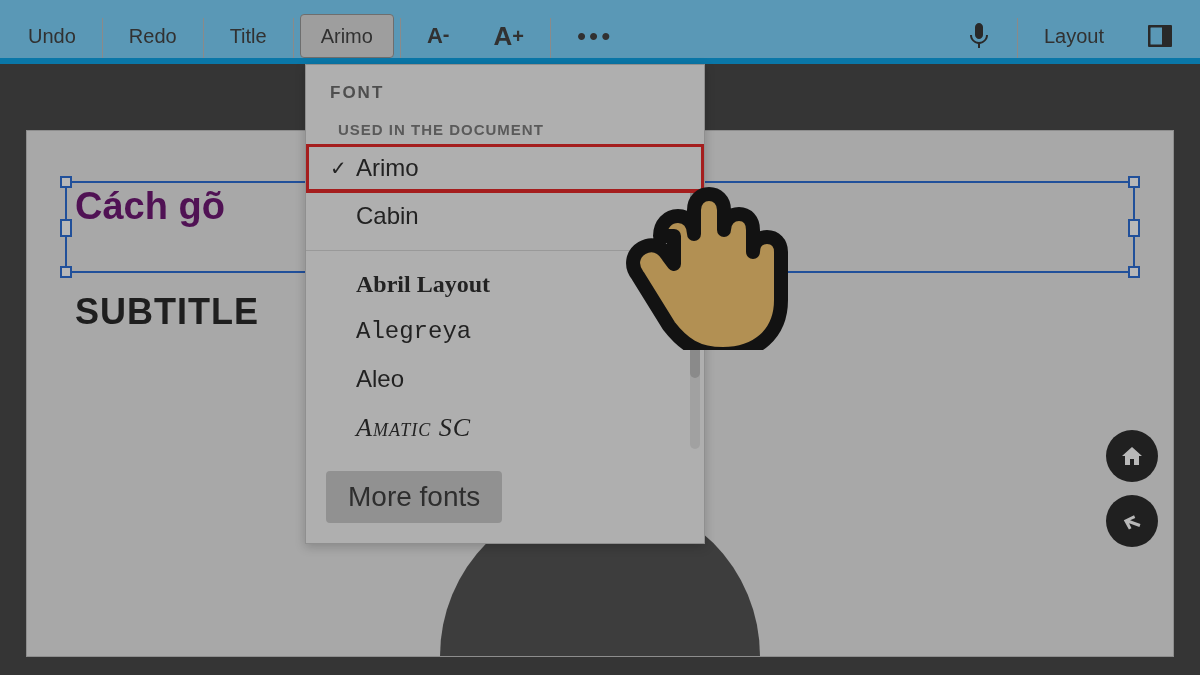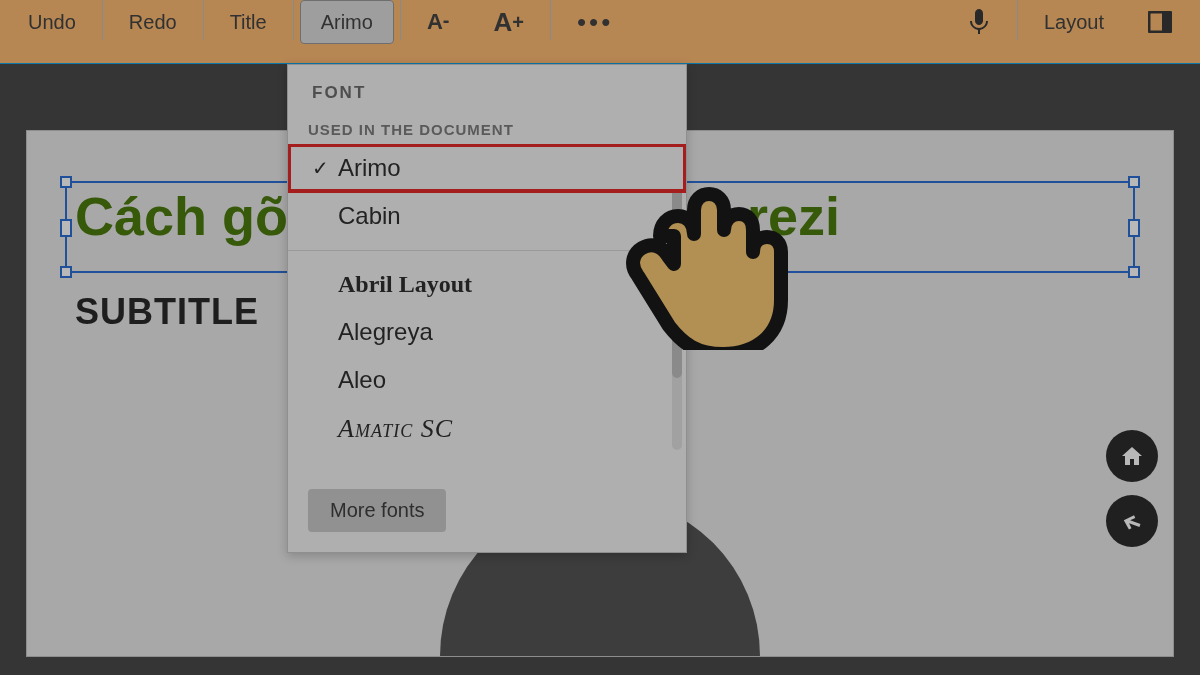--- a/index.html
+++ b/index.html
@@ -17,24 +17,24 @@
     position:absolute; inset:0;
     background: rgba(0,0,0,0.28);
     pointer-events:none;
     z-index:5000;
   }
   
   .toolbar {
     position: absolute;
     top: 0; left: 0; right: 0;
     height: 64px;
-    background: #fdba74;
-    border-bottom: 1px solid #0ea5e9;
+    background: #7dd3fc;
+    border-bottom: 6px solid #0ea5e9;
     display: flex;
-    align-items: flex-start;
+    align-items: flex-end;
     padding: 0 6px;
     z-index: 10;
   }
   .tbtn {
     height: 44px;
     padding: 0 20px;
     margin: 0 2px;
     display: flex;
     align-items: center;
     justify-content: center;
@@ -88,23 +88,23 @@
   .handle.tl { top:-7px; left:-7px; }
   .handle.tr { top:-7px; right:-7px; }
   .handle.bl { bottom:-7px; left:-7px; }
   .handle.br { bottom:-7px; right:-7px; }
   .handle.ml { top:calc(50% - 8px); left:-7px; height:18px; }
   .handle.mr { top:calc(50% - 8px); right:-7px; height:18px; }
   .title-text {
     position:absolute;
     left: 48px;
     top: 54px;
-    font-size: 54px;
+    font-size: 38px;
     font-weight: 800;
-    color: #4d7c0f;
+    color: #701a75;
     white-space: nowrap;
   }
   .subtitle-text {
     position:absolute;
     left: 48px;
     top: 160px;
     font-size: 36px;
     font-weight: 600;
     letter-spacing: 1px;
     color: #2a2a2a;
@@ -130,40 +130,40 @@
     display:flex; align-items:center; justify-content:center;
     z-index: 20;
   }
   .roundbtn svg { fill:#fff; }
   .rb-home { top: 430px; }
   .rb-back { top: 495px; }
   
   .font-panel {
     position: absolute;
     top: 64px;
-    left: 287px;
+    left: 305px;
     width: 400px;
     background: #f3f3f3;
     border: 1px solid #c7c7c7;
     box-shadow: 0 3px 10px rgba(0,0,0,0.2);
     z-index: 300;
     padding-bottom: 16px;
   }
   .font-panel .hdr {
     font-size: 17px;
     letter-spacing: 2px;
     color: #6d6d6d;
     padding: 18px 24px 10px;
     font-weight: 600;
   }
   .font-panel .sub {
     font-size: 15px;
     letter-spacing: 1px;
     color: #7d7d7d;
-    padding: 8px 20px 6px;
+    padding: 8px 32px 6px;
     font-weight: 600;
   }
   .font-scroll {
     position: relative;
     max-height: 430px;
     overflow: hidden;
   }
   .fitem {
     display:flex;
     align-items:center;
@@ -180,34 +180,34 @@
   }
   .fitem.highlight {
     outline: 4px solid #e52a2a;
     outline-offset: -3px;
     z-index: 2;
     background: #f3f3f3;
     position:relative;
   }
   .divider { height:1px; background:#d4d4d4; margin: 10px 0; }
   .ff-abril { font-family: "Times New Roman", serif; font-weight:800; }
-  .ff-alegreya { font-family: Liberation Sans, sans-serif; text-align: right; }
+  .ff-alegreya { font-family: Liberation Mono, monospace; text-align: right; }
   .ff-aleo { font-family: Liberation Sans, sans-serif; }
   .ff-amatic { font-family: "Comic Sans MS", cursive; letter-spacing:1px; font-size:26px; font-style:italic; font-variant:small-caps;}
   .scrollbar {
     position:absolute; right:4px; top:4px; bottom:4px; width:10px;
     background:#e0e0e0; border-radius:5px;
   }
   .scrollthumb { position:absolute; left:0; right:0; top:0; height:230px; background:#bfbfbf; border-radius:5px;}
   .more-btn {
-    margin: 35px 20px 4px;
+    margin: 18px 20px 4px;
     display:inline-block;
     background:#c9c9c9;
     color:#404040;
-    font-size:20px;
+    font-size:28px;
     padding: 10px 22px;
     border-radius: 4px;
   }
   
   .hand {
     position:absolute;
     top: 150px;
     left: 600px;
     z-index: 4000;
   }
@@ -245,21 +245,20 @@
   <div class="tbtn">
     <svg width="24" height="22" viewBox="0 0 24 22">
         <rect x="1" y="1" width="22" height="20" rx="2" fill="none" stroke="#3a3a3a" stroke-width="3"></rect>
         <rect x="14" y="1" width="9" height="20" fill="#3a3a3a"></rect>
       </svg>
   </div>
 </div>
 
 <div class="canvas">
   <div class="title-text">Cách gõ</div>
-  <div class="title-text" style="left:720px">rezi</div>
   <div class="selbox">
     <div class="handle tl"></div>
     <div class="handle tr"></div>
     <div class="handle bl"></div>
     <div class="handle br"></div>
     <div class="handle ml"></div>
     <div class="handle mr"></div>
   </div>
   <div class="subtitle-text">SUBTITLE</div>
   <div class="circle"></div>

